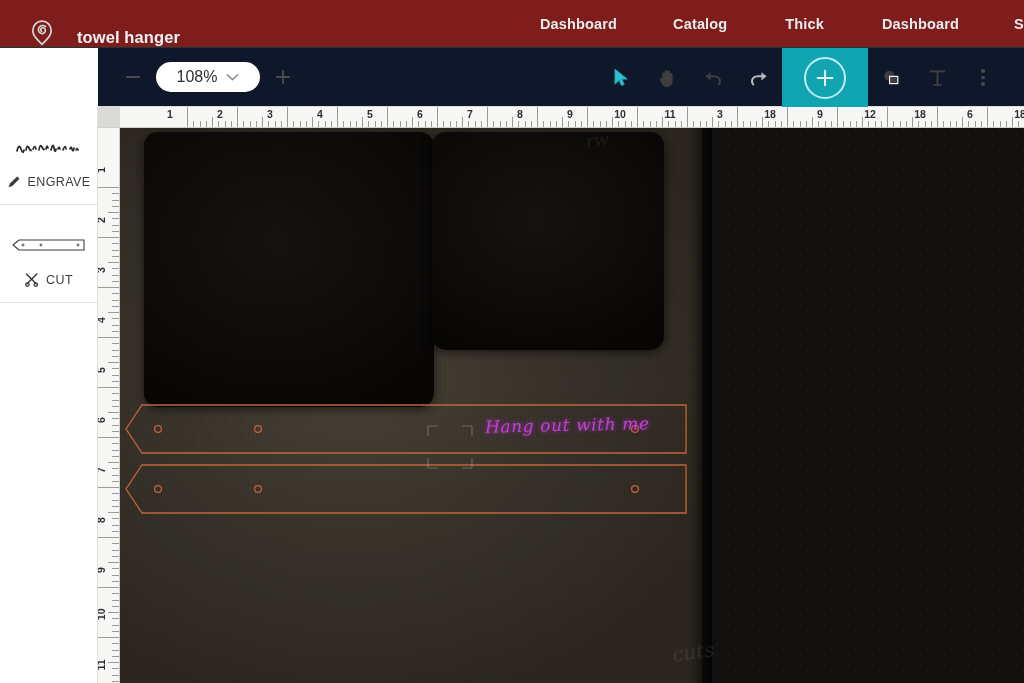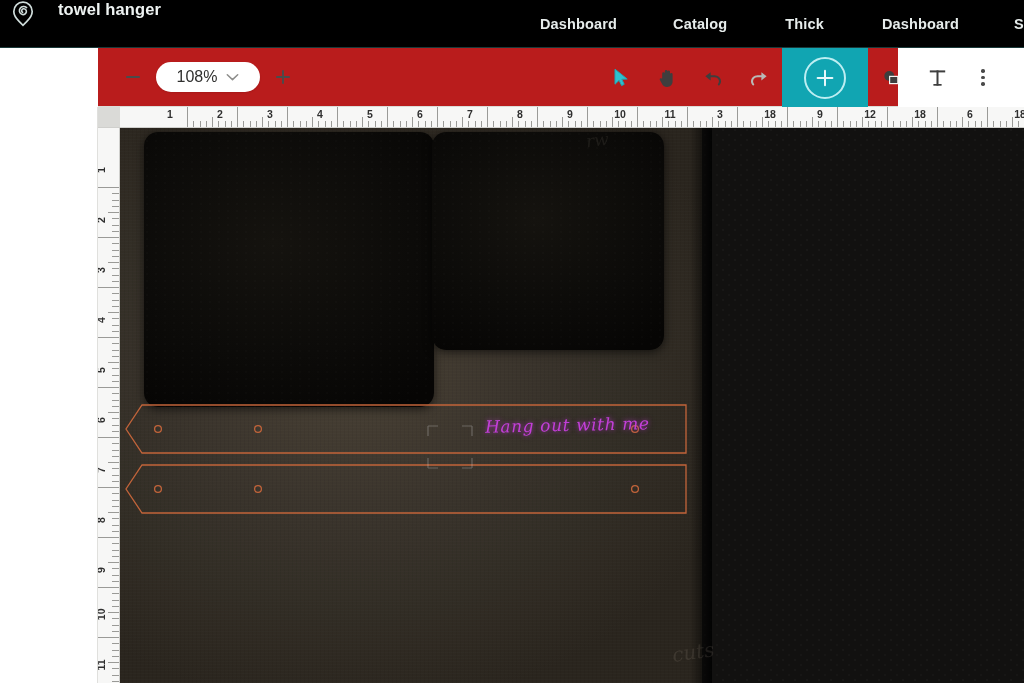--- a/index.html
+++ b/index.html
@@ -6,23 +6,24 @@
   html, body {
     width: 1024px; height: 683px; overflow: hidden;
     font-family: "Liberation Sans", sans-serif;
     background: #fff;
   }
   #app { position: relative; width: 1024px; height: 683px; }
 
   
   .topbar {
     position: absolute; left: 0; top: 0; width: 1024px; height: 48px;
-    background: #000000;
-    display: flex; align-items: flex-start;
+    background: #7f1d1d;
+    display: flex; align-items: flex-end;
     border-bottom: 1px solid #1a3a3a;
+    padding-left: 19px;
   }
   .logo-wrap { width: 46px; display: flex; justify-content: center; align-items: center; }
   .logo-wrap svg { display: block; }
   .proj-title {
     color: #eef3f2; font-size: 16.5px; font-weight: 600;
     margin-left: 12px; letter-spacing: .1px;
   }
   .nav-items {
     position: absolute; left: 520px; top: 0; height: 48px;
     display: flex; align-items: center;
@@ -55,22 +56,22 @@
     border-left: 13px solid transparent;
     border-bottom: 13px solid #f4f4f2;
   }
   .mat-q {
     position: absolute; right: 1px; bottom: -1px;
     font-size: 9px; color: #9d8a78;
   }
 
   
   .toolbar {
-    position: absolute; left: 98px; top: 48px; width: 800px; height: 59px;
-    background: #b91c1c;
+    position: absolute; left: 98px; top: 48px; width: 926px; height: 59px;
+    background: #0f172a;
     border-bottom: 1px solid #dcdcd8;
     display: flex; align-items: center;
   }
   .zoom-group { display: flex; align-items: center; margin-left: 22px; }
   .zm-btn {
     width: 26px; height: 26px; display: flex; align-items: center; justify-content: center;
     cursor: pointer; color: #4b4b4b;
   }
   .zm-btn svg { display:block; }
   .zoom-pill {
@@ -318,20 +319,58 @@
         <span class="kebab">
           <i></i>
             <i></i>
             <i></i>
         </span>
       </div>
     </div>
   </div>
 
   <div class="sidebar">
+    <div class="layer-card">
+      <div class="layer-thumb">
+        <svg width="72" height="22" viewBox="0 0 72 22">
+          <path d="M4 15 q2-8 4-2 t3 1 M13 14 q1-6 3-2 t2 2 M20 13 q2-5 3 0 M26 14 q1-7 3-3 t2 2
+                   M33 13 q1-5 2-1 M38 14 q2-8 3-2 t2 1 M45 13 q1-4 2 0 M50 14 q2-6 3-1
+                   M57 13 q1-4 2 0 t2-1 M63 14 q1-3 2 0" fill="none" stroke="#2a2a2a" stroke-width="1.7" stroke-linecap="round"></path>
+        </svg>
+      </div>
+      <div class="layer-label">
+        <span>
+          <svg width="15" height="15" viewBox="0 0 15 15">
+            <path d="M1.5 13.3 L3.0 9.6 L10.4 2.2 L12.7 4.5 L5.3 11.9 Z" fill="#3c3c3c"></path>
+            <path d="M10.4 2.2 L12.7 4.5" stroke="#fff" stroke-width=".8"></path>
+          </svg>
+        </span>
+        <span>ENGRAVE</span>
+      </div>
+    </div>
+    <div class="layer-card">
+      <div class="layer-thumb">
+        <svg width="76" height="16" viewBox="0 0 76 16">
+          <path d="M8 3 H73 V13 H8 L2 8 Z" fill="none" stroke="#3c3c3c" stroke-width="1.1"></path>
+          <circle cx="12" cy="8" r="1" fill="none" stroke="#3c3c3c" stroke-width=".9"></circle>
+          <circle cx="30" cy="8" r="1" fill="none" stroke="#3c3c3c" stroke-width=".9"></circle>
+          <circle cx="67" cy="8" r="1" fill="none" stroke="#3c3c3c" stroke-width=".9"></circle>
+        </svg>
+      </div>
+      <div class="layer-label">
+        <span>
+          <svg width="16" height="15" viewBox="0 0 16 15">
+            <path d="M2.4 2.0 L12.2 11.8 M12.8 2.0 L3.0 11.8" stroke="#3c3c3c" stroke-width="1.5" stroke-linecap="round"></path>
+            <circle cx="11.8" cy="12.6" r="1.7" fill="none" stroke="#3c3c3c" stroke-width="1.3"></circle>
+            <circle cx="3.4" cy="12.6" r="1.7" fill="none" stroke="#3c3c3c" stroke-width="1.3"></circle>
+          </svg>
+        </span>
+        <span>CUT</span>
+      </div>
+    </div>
   </div>
 
   <div class="ruler-corner"></div>
   <div class="ruler-h" id="rulerH">
       <div class="rh-num" style="left: 72px;">1</div>
       <div class="rh-tick" style="left: 89px; top: 0px; height: 21px;"></div>
       <div class="rh-tick" style="left: 95.25px; top: 14px; height: 7px;"></div>
       <div class="rh-tick" style="left: 101.5px; top: 14px; height: 7px;"></div>
       <div class="rh-tick" style="left: 107.75px; top: 14px; height: 7px;"></div>
       <div class="rh-tick" style="left: 114px; top: 10px; height: 11px;"></div>

